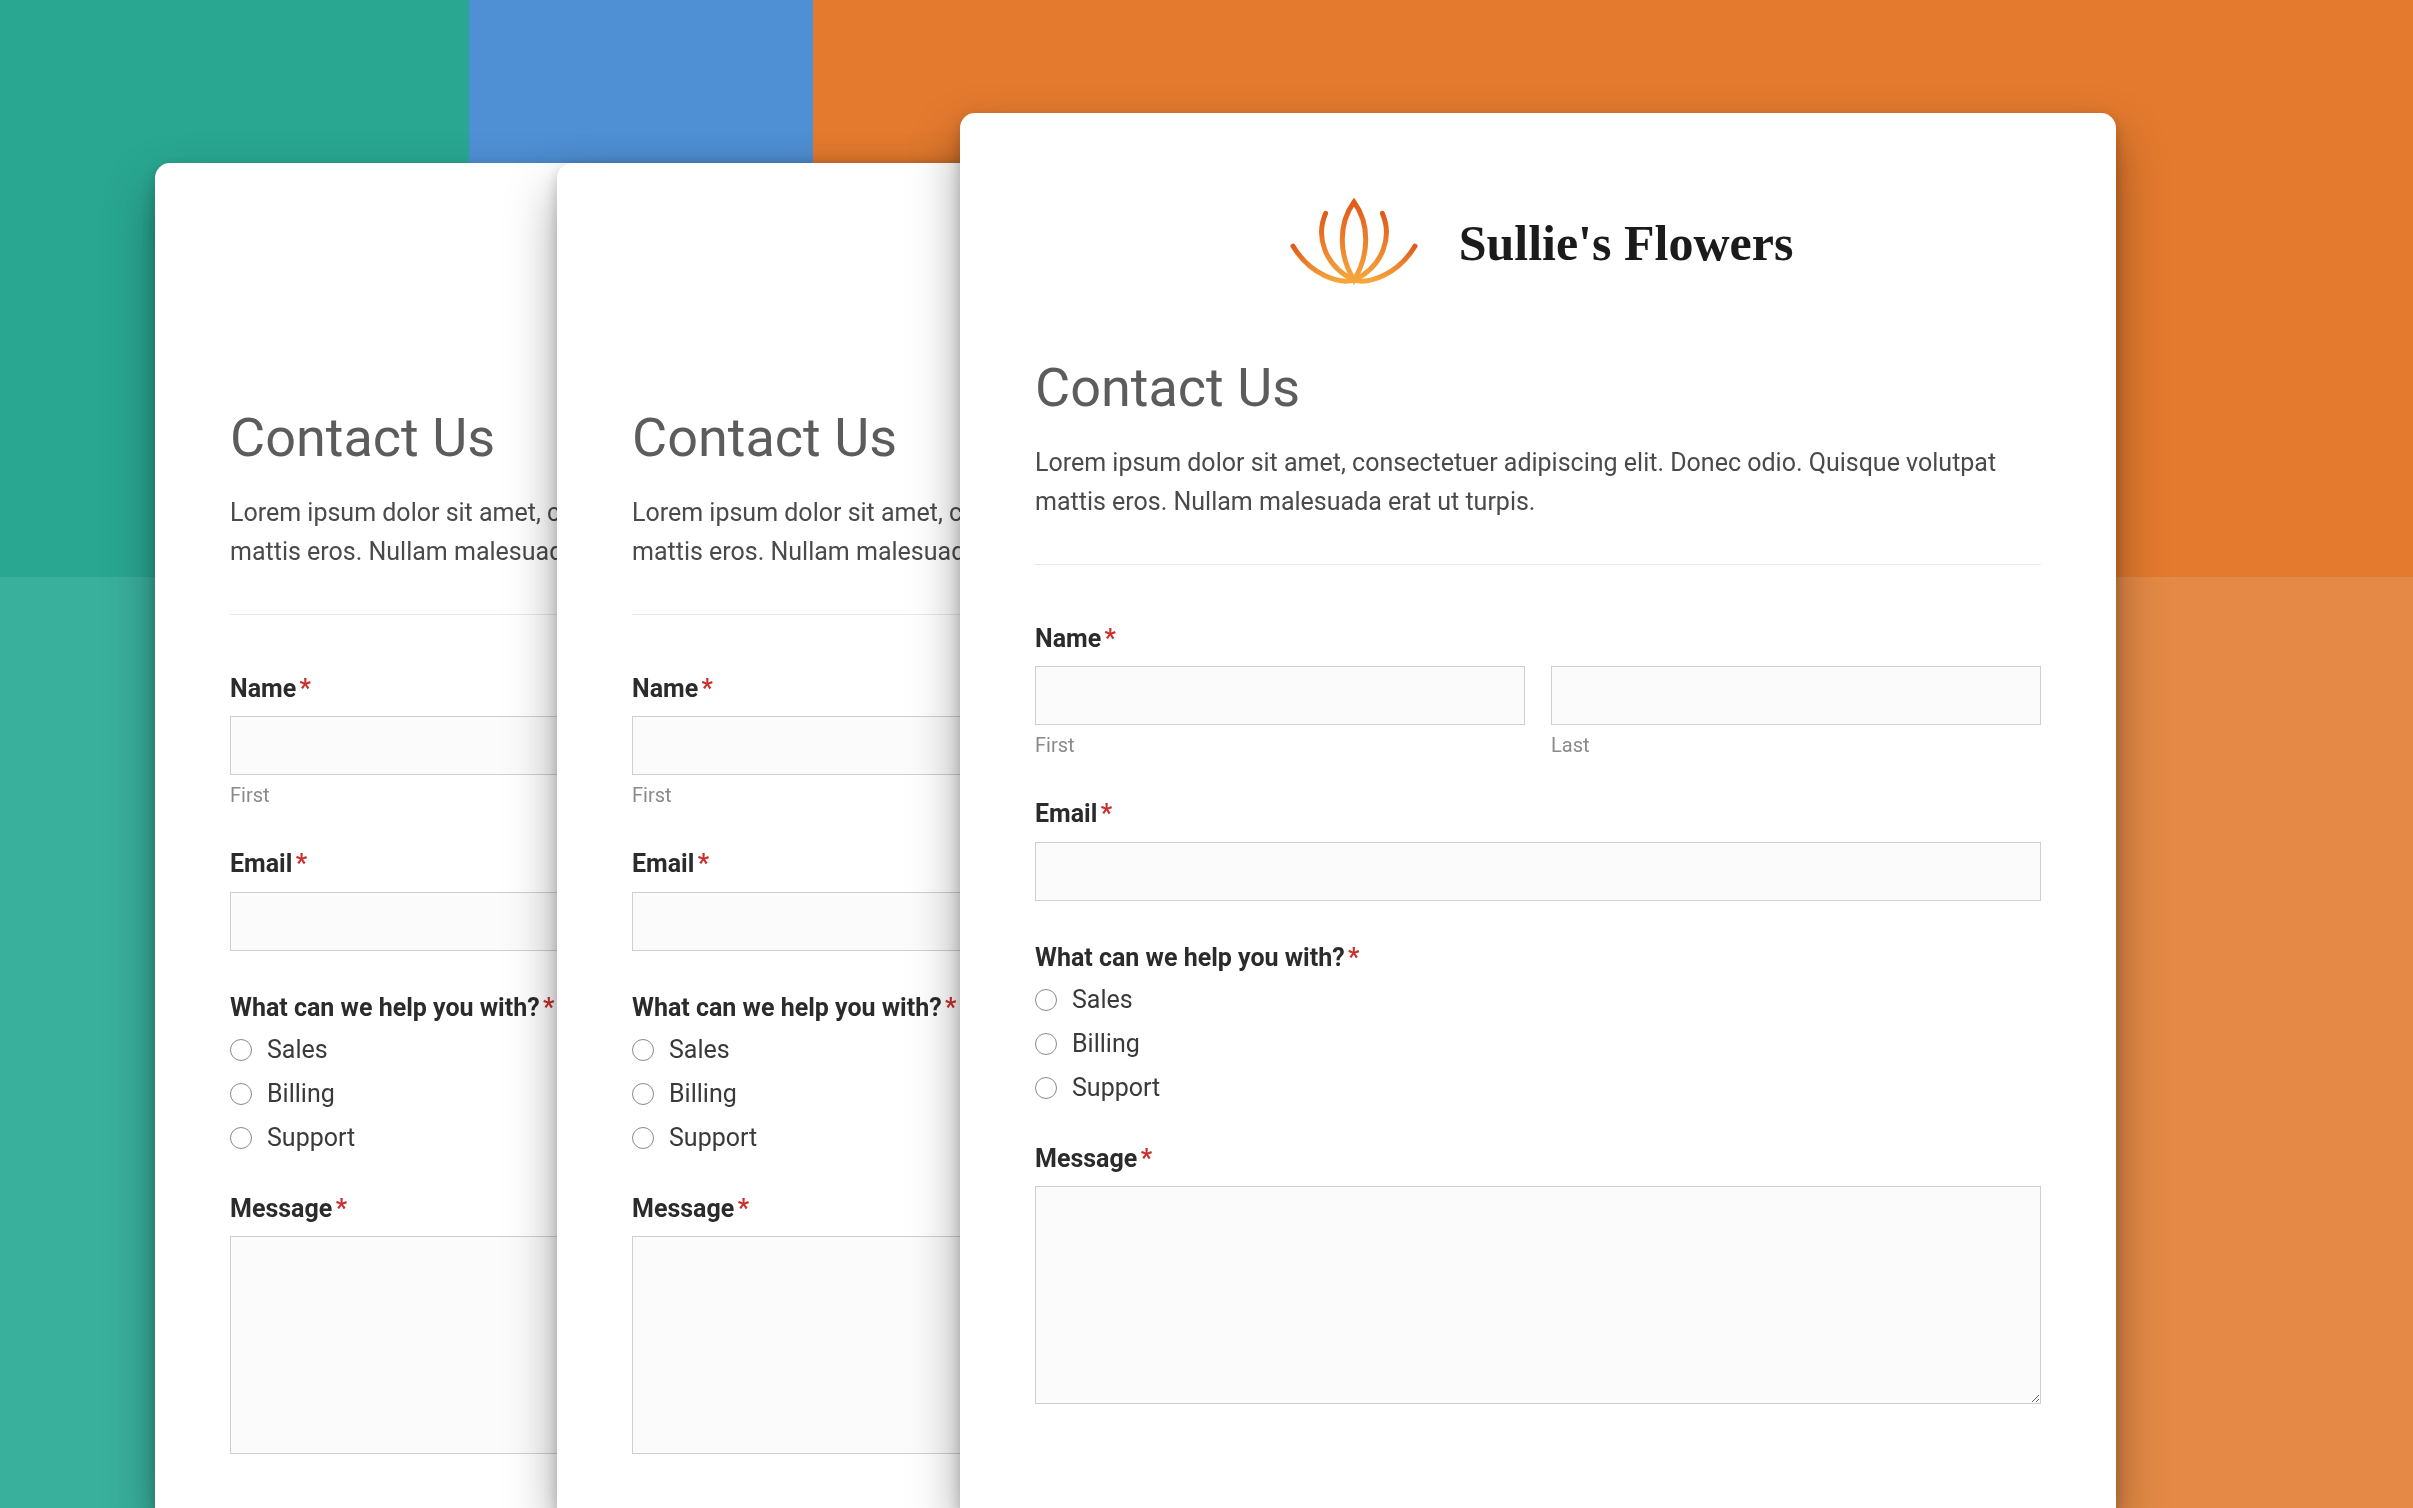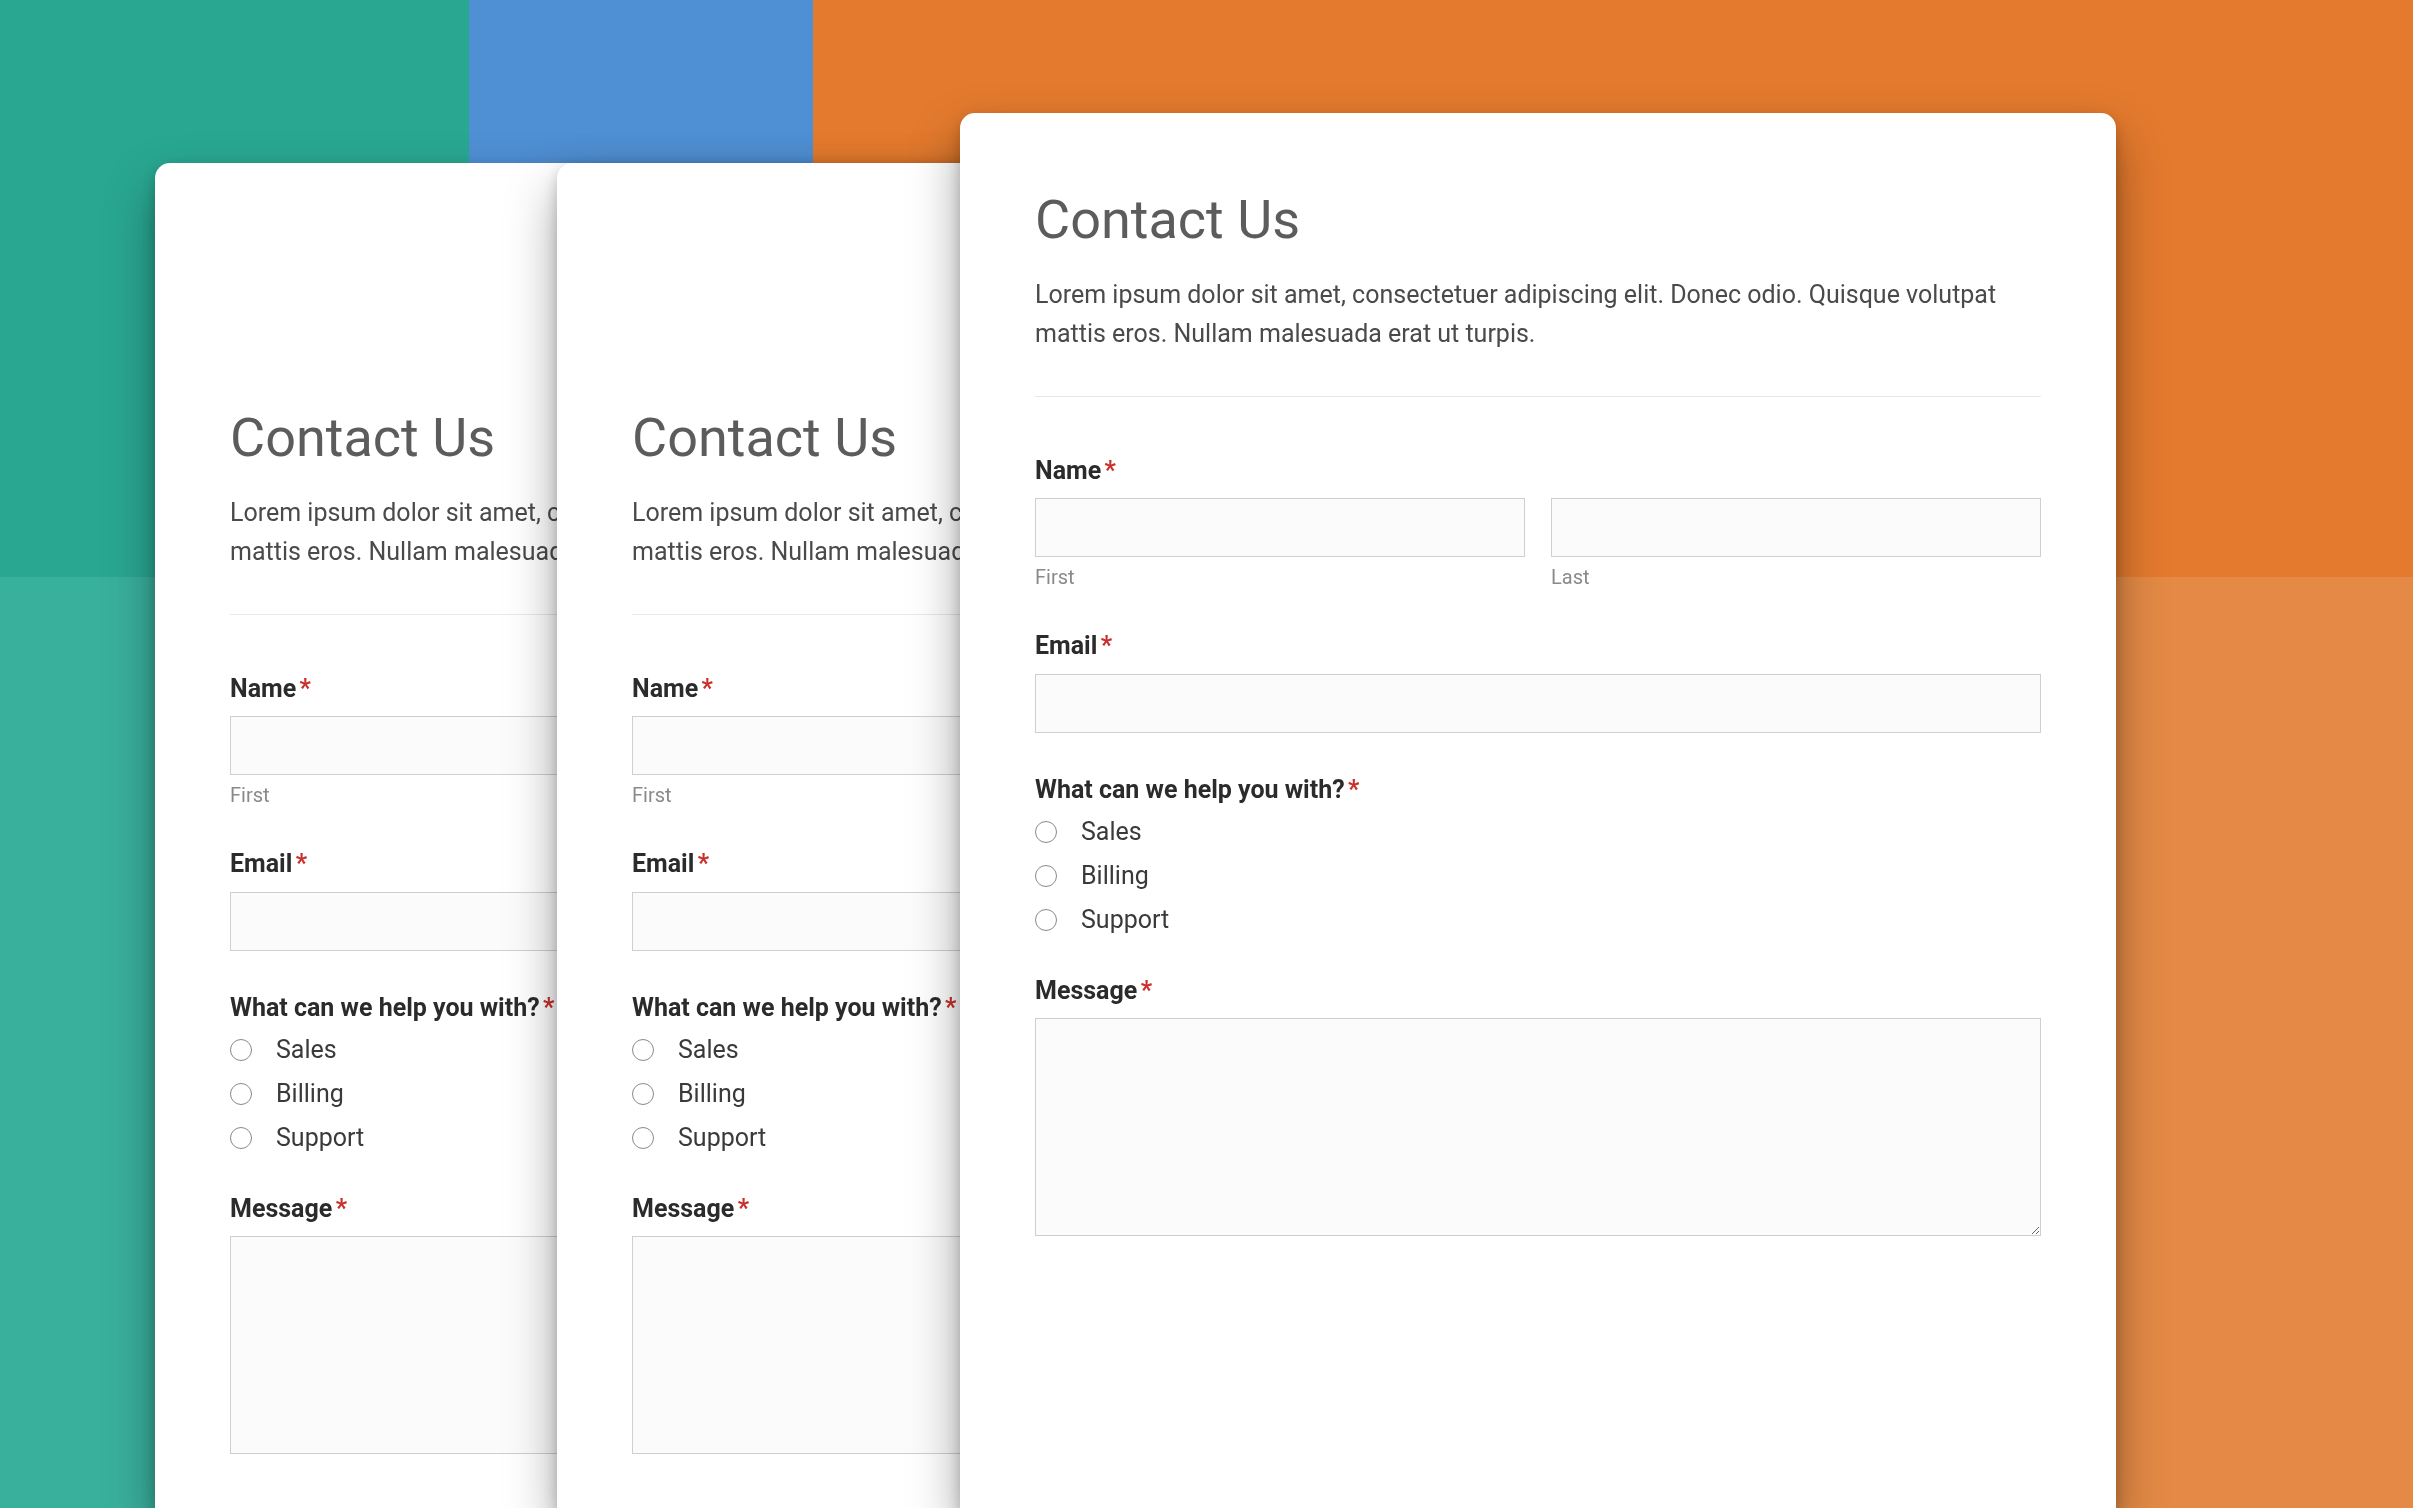--- a/index.html
+++ b/index.html
@@ -41,21 +41,21 @@
   .input {
     width:100%; height:59px;
     border:0.8px solid #cfcfcf; background:#fbfbfb;
     font-size:23.5px; padding:0 11.7px;
   }
   .sublabel { font-size:20px; color:#8a8a8a; margin-top:8.4px; }
 
   .block { margin-bottom:42px; }
 
   .radio-list { margin-top:11.7px; }
-  .radio-item { display:flex; align-items:center; gap:24px; font-size:25px; color:#3a3a3a; margin-bottom:15px; }
+  .radio-item { display:flex; align-items:center; gap:15px; font-size:25px; color:#3a3a3a; margin-bottom:15px; }
   .radio-item input[type=radio] {
     width:22px; height:22px; appearance:none;
     border:1.7px solid #8a8a8a; border-radius:50%;
     background:#fff;
   }
 
   .textarea {
     width:100%; height:218px;
     border:0.8px solid #cfcfcf; background:#fbfbfb;
   }
@@ -184,20 +184,32 @@
           </label>
       </div>
     </div>
     <div class="block">
       <label class="field-label"><span>Message</span><span class="req">*</span></label>
       <textarea class="textarea" style=""></textarea>
     </div>
   </div>
 
   <div class="card card-orange">
+    <div class="logo-row">
+      <svg class="lotus" viewBox="0 0 200 150">
+        <g fill="none" stroke="url(#lg1)" stroke-width="7" stroke-linecap="round">
+          <path d="M100 18 C 78 48, 78 92, 100 128 C 122 92, 122 48, 100 18 Z"></path>
+          <path d="M60 34 C 46 66, 58 108, 100 128"></path>
+          <path d="M140 34 C 154 66, 142 108, 100 128"></path>
+          <path d="M14 80 C 38 120, 78 134, 100 128"></path>
+          <path d="M186 80 C 162 120, 122 134, 100 128"></path>
+        </g>
+      </svg>
+      <div class="brand">Sullie's Flowers</div>
+    </div>
     <h1 class="heading">Contact Us</h1>
     <p class="intro">Lorem ipsum dolor sit amet, consectetuer adipiscing elit. Donec odio. Quisque volutpat mattis eros. Nullam malesuada erat ut turpis.</p>
     <hr class="divider">
     <div class="block">
       <label class="field-label"><span>Name</span><span class="req">*</span></label>
       <div class="row-two">
         <div class="col">
           <input class="input" value="" style="">
           <div class="sublabel">First</div>
         </div>

